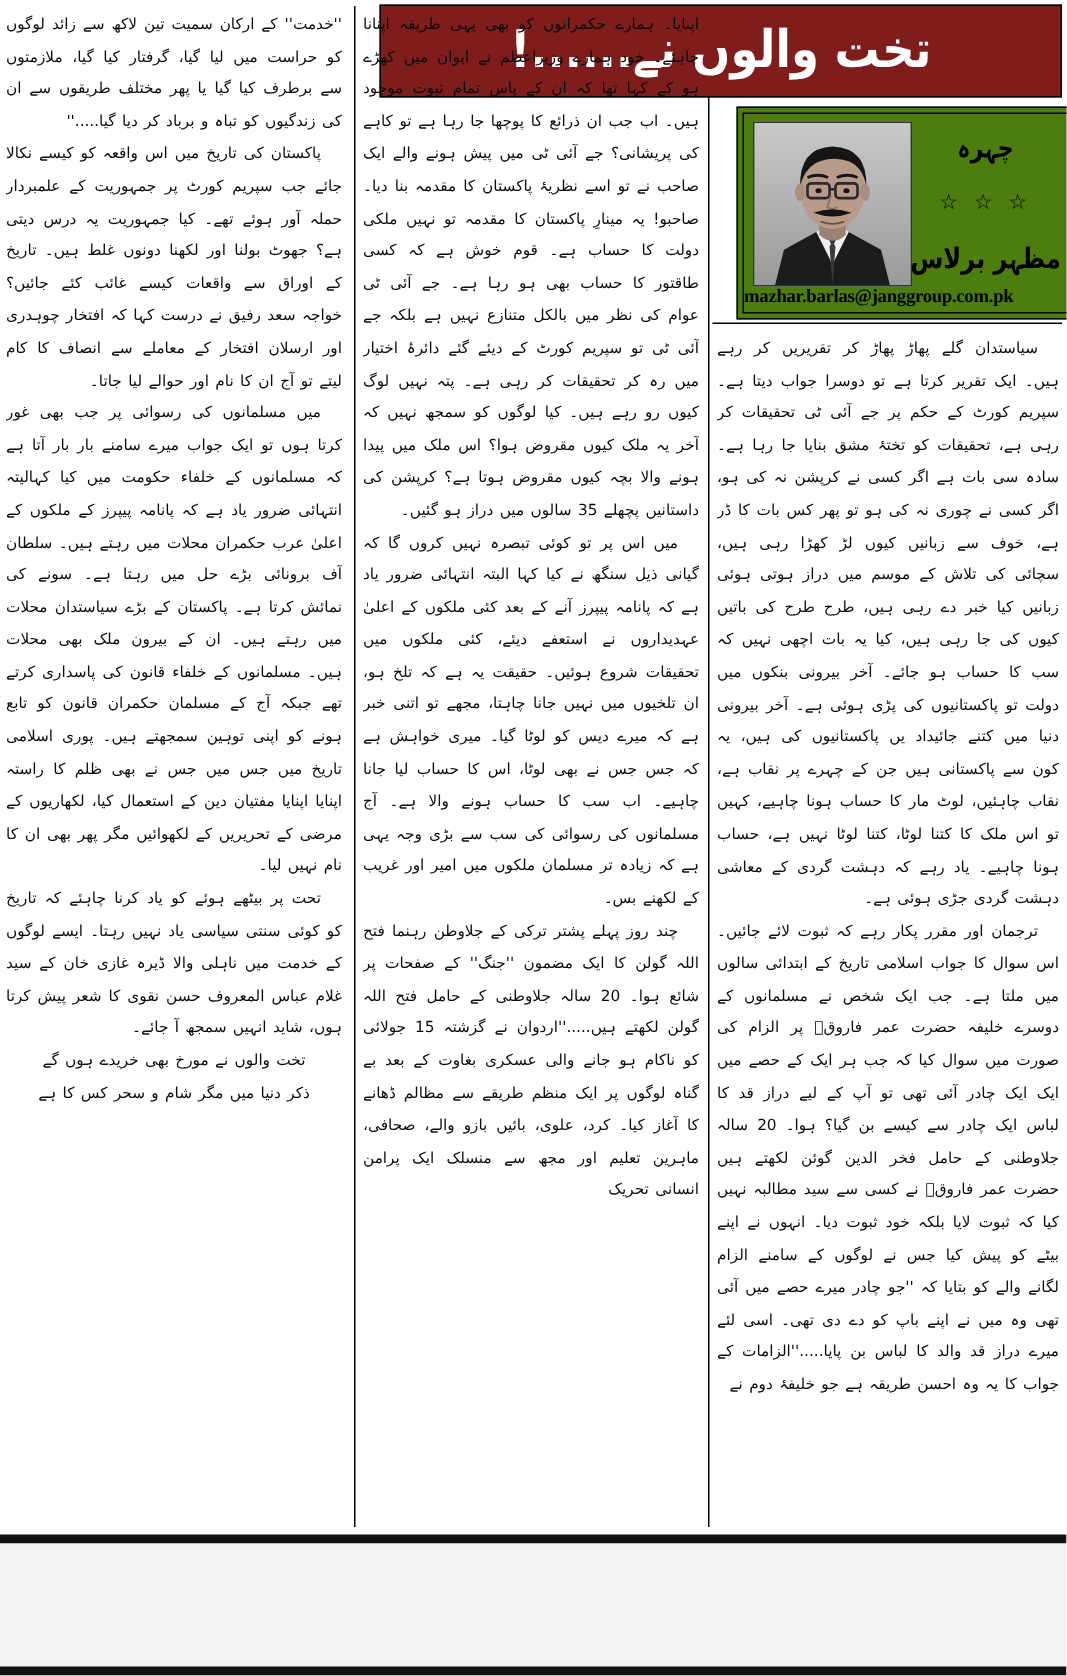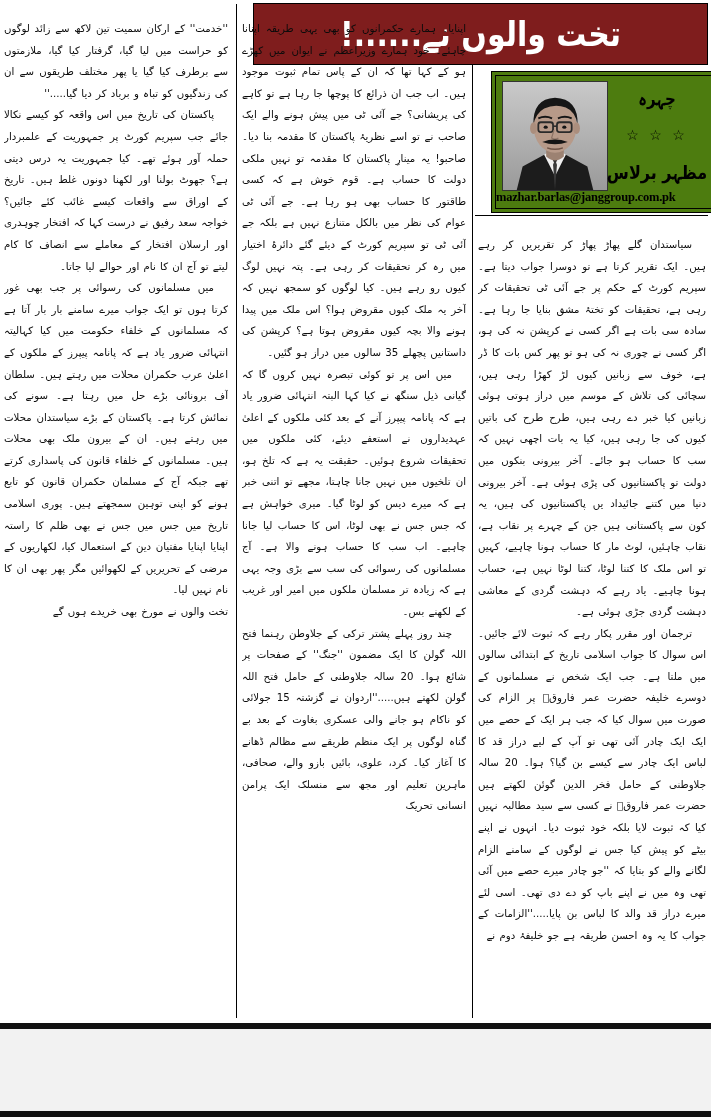--- a/index.html
+++ b/index.html
@@ -93,25 +93,24 @@
   }
   .col{
     position:absolute;top:0;
     direction:rtl;text-align:justify;
     font-family:"DejaVu Sans",sans-serif;
     font-size:10.2px;
     line-height:21.6px;
     color:#0b0b0b;
     word-spacing:1px;
     overflow:hidden;
-    margin-top:12px;
   }
   .col p{margin:0;padding:0;text-indent:14px;}
   .col p.noind{text-indent:0;}
-  .col p.center{text-align:right;text-indent:0;}
+  .col p.center{text-align:center;text-indent:0;}
 
   
   #col-right{left:478px;width:228px;height:1022px;padding-top:222px;}
   #col-mid  {left:242px;width:224px;height:1022px;padding-top:6px;}
   #col-left {left:4px;  width:224px;height:1022px;padding-top:6px;}
 
   
   .vrule{
     position:absolute;top:4px;width:1px;height:1014px;background:#000;
   }
@@ -220,21 +219,23 @@
     <div class="col" id="col-mid">
       <p class="noind">اپنایا۔ ہمارے حکمرانوں کو بھی یہی طریقہ اپنانا چاہئے۔ خود ہمارے وزیراعظم نے ایوان میں کھڑے ہو کے کہا تھا کہ ان کے پاس تمام ثبوت موجود ہیں۔ اب جب ان ذرائع کا پوچھا جا رہا ہے تو کاہے کی پریشانی؟ جے آئی ٹی میں پیش ہونے والے ایک صاحب نے تو اسے نظریۂ پاکستان کا مقدمہ بنا دیا۔ صاحبو! یہ مینارِ پاکستان کا مقدمہ تو نہیں ملکی دولت کا حساب ہے۔ قوم خوش ہے کہ کسی طاقتور کا حساب بھی ہو رہا ہے۔ جے آئی ٹی عوام کی نظر میں بالکل متنازع نہیں ہے بلکہ جے آئی ٹی تو سپریم کورٹ کے دیئے گئے دائرۂ اختیار میں رہ کر تحقیقات کر رہی ہے۔ پتہ نہیں لوگ کیوں رو رہے ہیں۔ کیا لوگوں کو سمجھ نہیں کہ آخر یہ ملک کیوں مقروض ہوا؟ اس ملک میں پیدا ہونے والا بچہ کیوں مقروض ہوتا ہے؟ کرپشن کی داستانیں پچھلے 35 سالوں میں دراز ہو گئیں۔</p>
       <p>میں اس پر تو کوئی تبصرہ نہیں کروں گا کہ گیانی ذیل سنگھ نے کیا کہا البتہ انتہائی ضرور یاد ہے کہ پانامہ پیپرز آنے کے بعد کئی ملکوں کے اعلیٰ عہدیداروں نے استعفے دیئے، کئی ملکوں میں تحقیقات شروع ہوئیں۔ حقیقت یہ ہے کہ تلخ ہو، ان تلخیوں میں نہیں جانا چاہتا، مجھے تو اتنی خبر ہے کہ میرے دیس کو لوٹا گیا۔ میری خواہش ہے کہ جس جس نے بھی لوٹا، اس کا حساب لیا جانا چاہیے۔ اب سب کا حساب ہونے والا ہے۔ آج مسلمانوں کی رسوائی کی سب سے بڑی وجہ یہی ہے کہ زیادہ تر مسلمان ملکوں میں امیر اور غریب کے لکھنے بس۔</p>
       <p>چند روز پہلے پشتر ترکی کے جلاوطن رہنما فتح اللہ گولن کا ایک مضمون ''جنگ'' کے صفحات پر شائع ہوا۔ 20 سالہ جلاوطنی کے حامل فتح اللہ گولن لکھتے ہیں.....''اردوان نے گزشتہ 15 جولائی کو ناکام ہو جانے والی عسکری بغاوت کے بعد بے گناہ لوگوں پر ایک منظم طریقے سے مظالم ڈھانے کا آغاز کیا۔ کرد، علوی، بائیں بازو والے، صحافی، ماہرین تعلیم اور مجھ سے منسلک ایک پرامن انسانی تحریک</p>
     </div>
 
     <div class="col" id="col-left">
       <p class="noind">''خدمت'' کے ارکان سمیت تین لاکھ سے زائد لوگوں کو حراست میں لیا گیا، گرفتار کیا گیا، ملازمتوں سے برطرف کیا گیا یا پھر مختلف طریقوں سے ان کی زندگیوں کو تباہ و برباد کر دیا گیا.....''</p>
       <p>پاکستان کی تاریخ میں اس واقعہ کو کیسے نکالا جائے جب سپریم کورٹ پر جمہوریت کے علمبردار حملہ آور ہوئے تھے۔ کیا جمہوریت یہ درس دیتی ہے؟ جھوٹ بولنا اور لکھنا دونوں غلط ہیں۔ تاریخ کے اوراق سے واقعات کیسے غائب کئے جائیں؟ خواجہ سعد رفیق نے درست کہا کہ افتخار چوہدری اور ارسلان افتخار کے معاملے سے انصاف کا کام لیتے تو آج ان کا نام اور حوالے لیا جاتا۔</p>
       <p>میں مسلمانوں کی رسوائی پر جب بھی غور کرتا ہوں تو ایک جواب میرے سامنے بار بار آتا ہے کہ مسلمانوں کے خلفاء حکومت میں کیا کہالیتہ انتہائی ضرور یاد ہے کہ پانامہ پیپرز کے ملکوں کے اعلیٰ عرب حکمران محلات میں رہتے ہیں۔ سلطان آف برونائی بڑے حل میں رہتا ہے۔ سونے کی نمائش کرتا ہے۔ پاکستان کے بڑے سیاستدان محلات میں رہتے ہیں۔ ان کے بیرون ملک بھی محلات ہیں۔ مسلمانوں کے خلفاء قانون کی پاسداری کرتے تھے جبکہ آج کے مسلمان حکمران قانون کو تابع ہونے کو اپنی توہین سمجھتے ہیں۔ پوری اسلامی تاریخ میں جس میں جس نے بھی ظلم کا راستہ اپنایا اپنایا مفتیان دین کے استعمال کیا، لکھاریوں کے مرضی کے تحریریں کے لکھوائیں مگر پھر بھی ان کا نام نہیں لیا۔</p>
+      <p>تحت پر بیٹھے ہوئے کو یاد کرنا چاہئے کہ تاریخ کو کوئی سنتی سیاسی یاد نہیں رہتا۔ ایسے لوگوں کے خدمت میں ناہلی والا ڈیرہ غازی خان کے سید غلام عباس المعروف حسن نقوی کا شعر پیش کرتا ہوں، شاید انہیں سمجھ آ جائے۔</p>
       <p class="center">تخت والوں نے مورخ بھی خریدے ہوں گے</p>
+      <p class="center">ذکر دنیا میں مگر شام و سحر کس کا ہے</p>
     </div>
   </div>
 
   <div id="footdiv"></div>
 
   <div id="footer">
 
     
 
     

